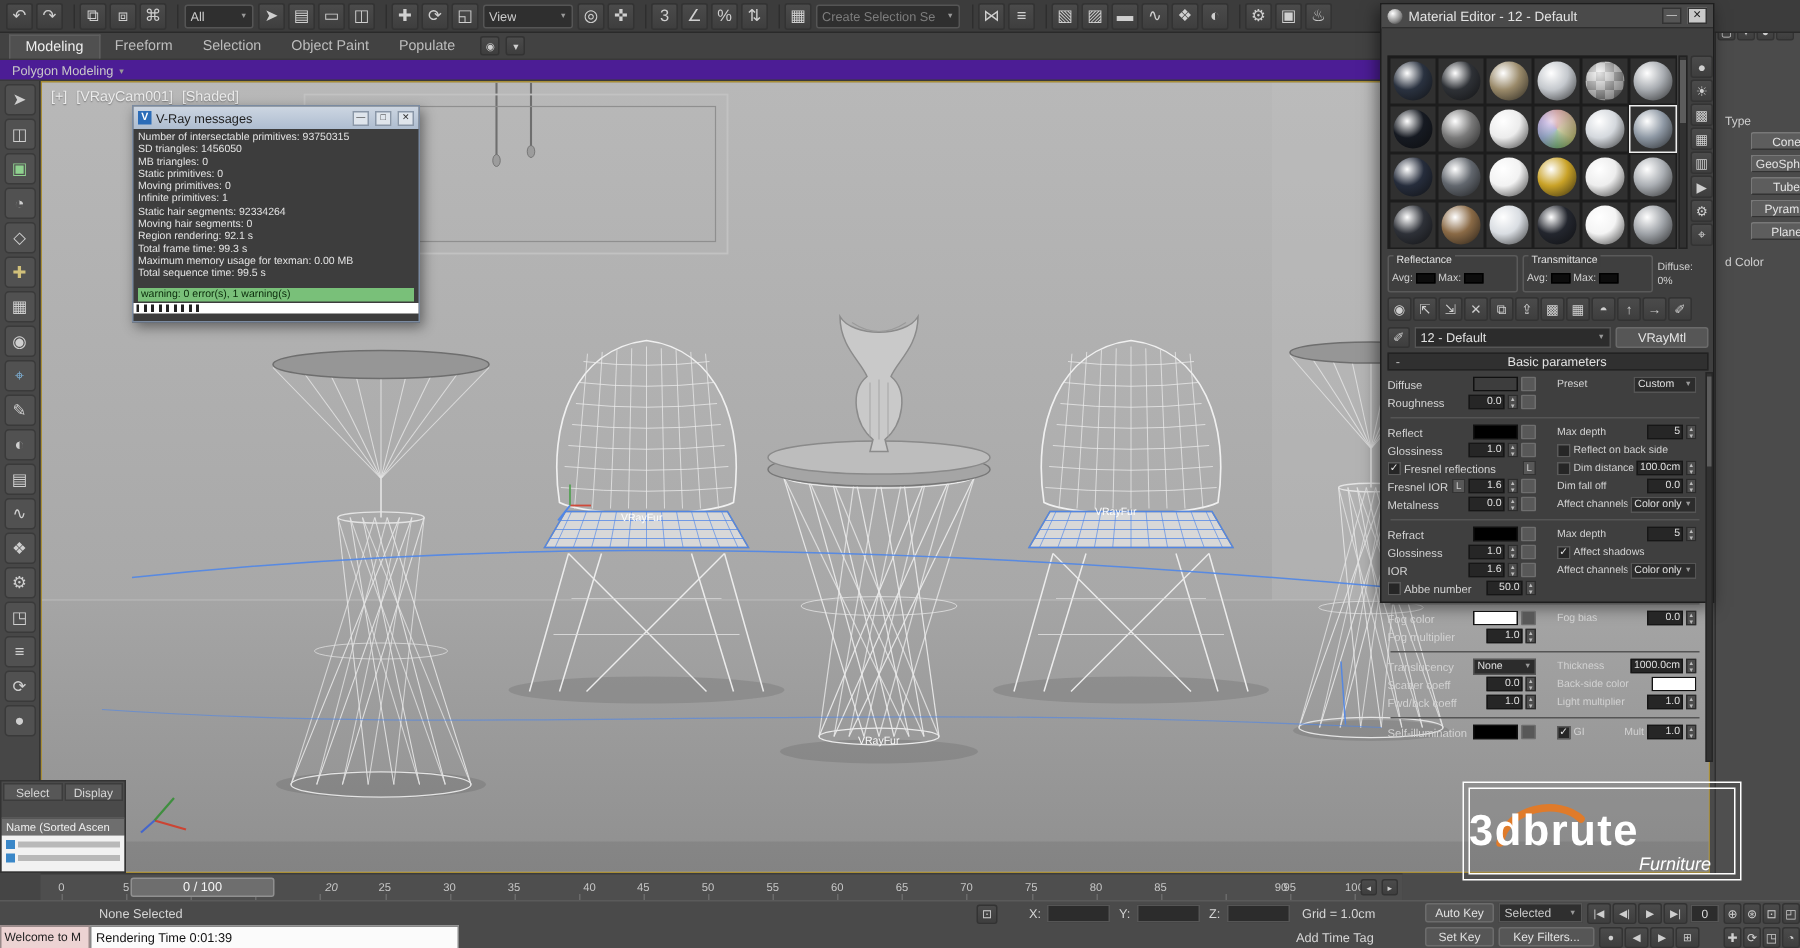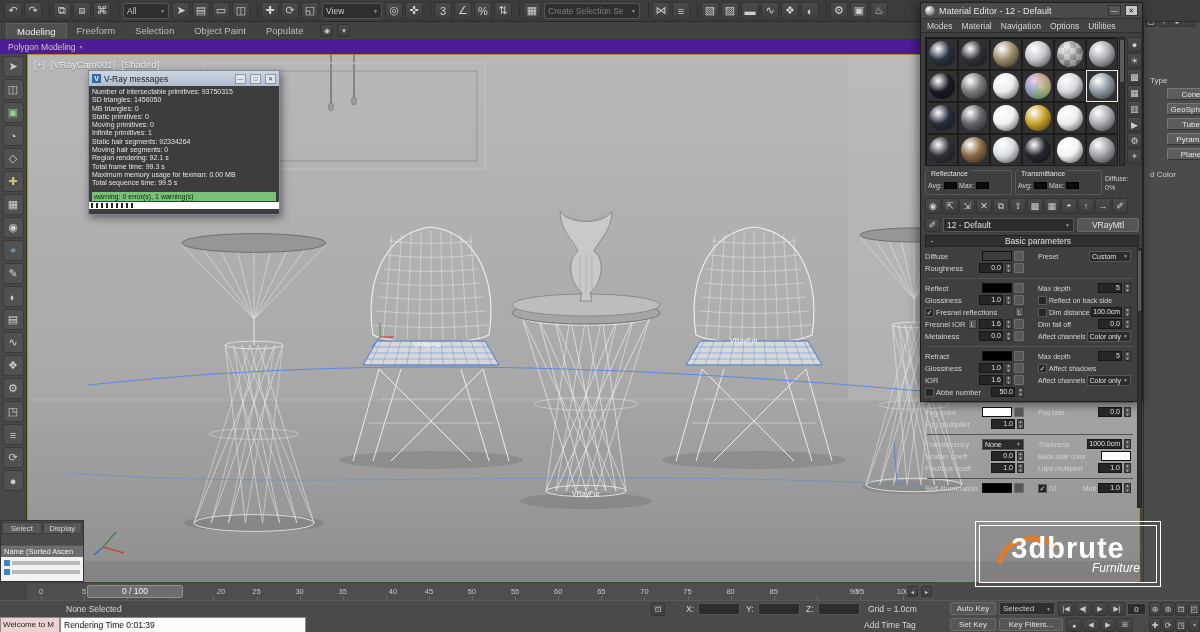--- a/index.html
+++ b/index.html
@@ -38,21 +38,21 @@
 .se-item-icon{width:6px;height:6px;background:#3a87c8;flex:0 0 auto}
 .se-item-bar{flex:1;height:4px;background:#b9b9b9}
 
 
 .viewport{position:absolute;left:27px;top:54px;width:1113px;height:528px;border:1px solid #a98e35;z-index:1;overflow:hidden;background:#a8a8a8}
 .vp-label{position:absolute;left:6px;top:4px;font-size:9.5px;color:#ececec;z-index:3;display:flex;gap:6px;text-shadow:0 1px 1px rgba(0,0,0,.35)}
 .vp-label span{cursor:pointer}
 
 
 .logo{position:absolute;left:975px;top:521px;width:186px;height:66px;z-index:45;border:1px solid #fff;padding:3px;background:rgba(110,110,110,0.15)}
-.logo-inner{width:100%;height:100%;border:1px solid #fff;position:relative;display:flex;flex-direction:column;align-items:center;justify-content:center;overflow:hidden}
+.logo-inner{width:100%;height:100%;border:1px solid #fff;position:relative;display:flex;flex-direction:row;align-items:center;justify-content:center;overflow:hidden}
 .logo-text{font-size:29px;font-weight:bold;color:#fff;line-height:27px;letter-spacing:1px;z-index:2}
 .logo-sub{align-self:flex-end;margin-right:16px;font-size:12px;font-style:italic;color:#fff;z-index:2;line-height:12px}
 .logo-swoosh{position:absolute;left:16px;top:4px;width:62px;height:36px;z-index:1}
 
 
 .vray-window{position:absolute;left:88px;top:70px;width:192px;height:145px;z-index:30;border:1px solid #7a8aa0;box-shadow:2px 3px 8px rgba(0,0,0,.45);background:#3d3d3d}
 .vray-title{height:15px;background:linear-gradient(#cdd6e2,#aebdd0);display:flex;align-items:center;padding:0 3px;gap:3px}
 .vray-title-icon{width:9px;height:9px;background:#2b6cb8;color:#fff;font-size:7px;line-height:9px;text-align:center;font-weight:bold;flex:0 0 auto}
 .vray-title-text{flex:1;font-size:8.5px;color:#1e1e1e;white-space:nowrap;overflow:hidden}
 .vray-btn{width:11px;height:10px;background:#dfe5ec;border:1px solid #8a97a8;font-size:6px;line-height:8px;text-align:center;color:#333;margin-left:1px;flex:0 0 auto}
@@ -531,27 +531,20 @@
     <div class="vray-progress"></div>
   </div>
 
   <div class="material-editor">
     <div class="me-title">
       <span class="me-title-icon"></span>
       <span class="me-title-text">Material Editor - 12 - Default</span>
       <span class="me-win-btn">—</span>
       <span class="me-win-btn close">✕</span>
     </div>
-    <div class="me-menus" id="me-menus">
-        <span class="me-menu">Modes</span>
-        <span class="me-menu">Material</span>
-        <span class="me-menu">Navigation</span>
-        <span class="me-menu">Options</span>
-        <span class="me-menu">Utilities</span>
-      </div>
     <div class="me-slots" id="me-slots">
         <div class="slot">
           <div class="ball" style="background: radial-gradient(circle at 35% 30%, rgb(255, 255, 255) 0%, rgb(42, 50, 64) 45%, rgb(10, 10, 10) 115%);"></div>
         </div>
         <div class="slot">
           <div class="ball" style="background: radial-gradient(circle at 35% 30%, rgb(255, 255, 255) 0%, rgb(46, 49, 54) 45%, rgb(10, 10, 10) 115%);"></div>
         </div>
         <div class="slot">
           <div class="ball" style="background: radial-gradient(circle at 35% 30%, rgb(255, 255, 255) 0%, rgb(154, 138, 106) 45%, rgb(10, 10, 10) 115%);"></div>
         </div>

